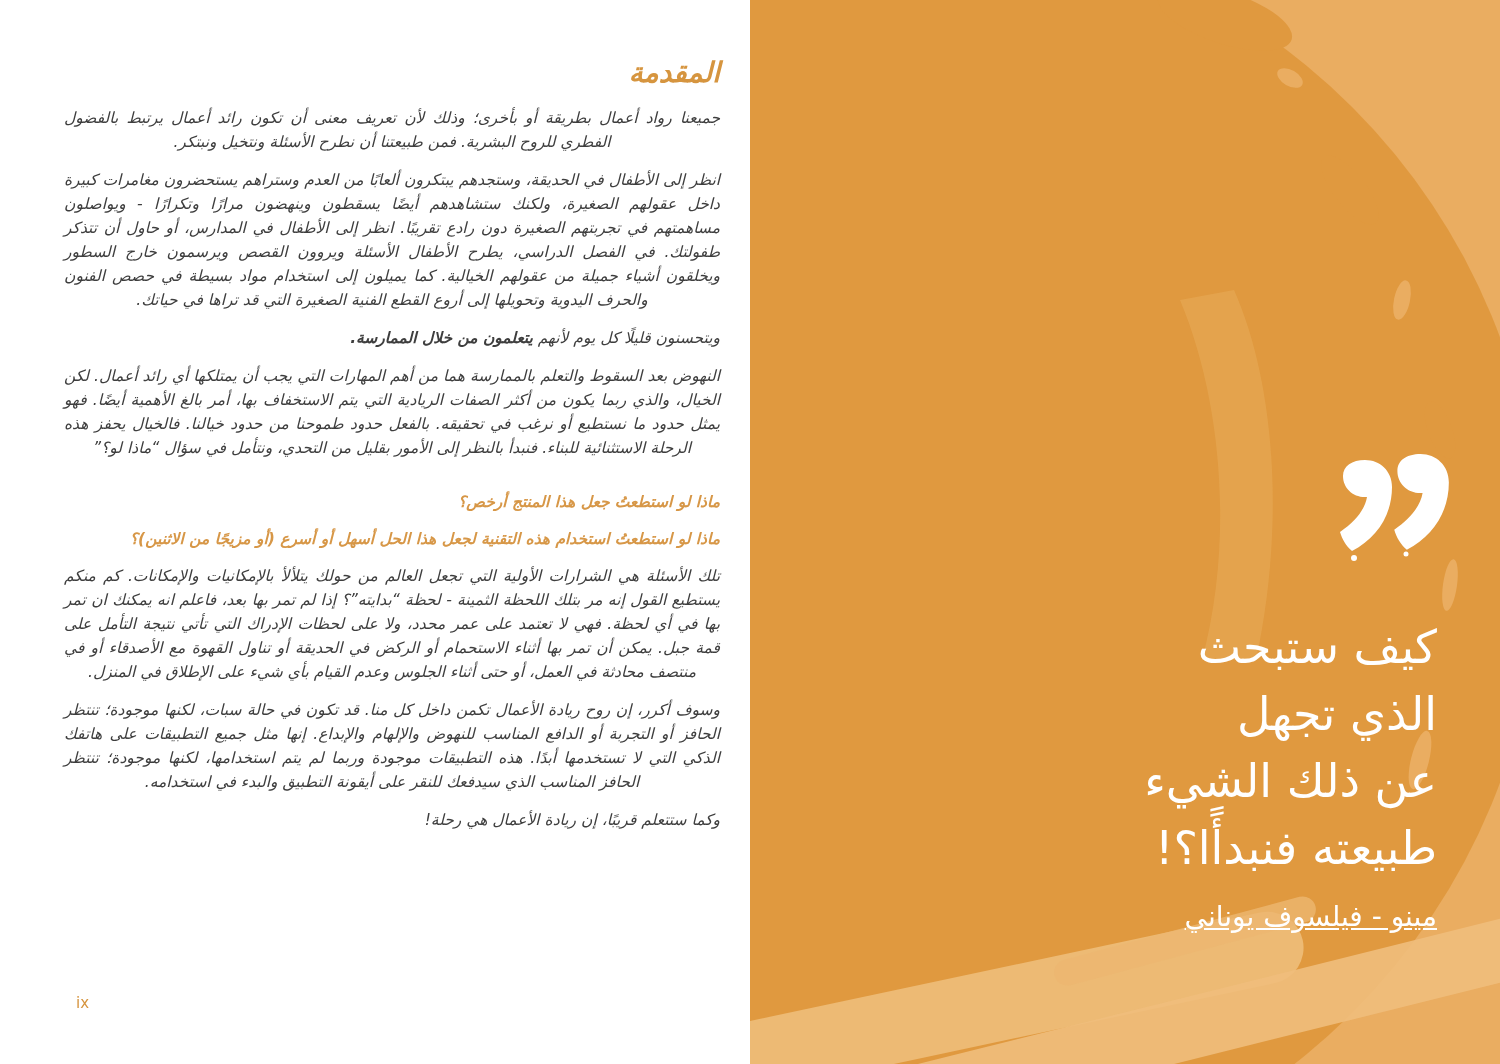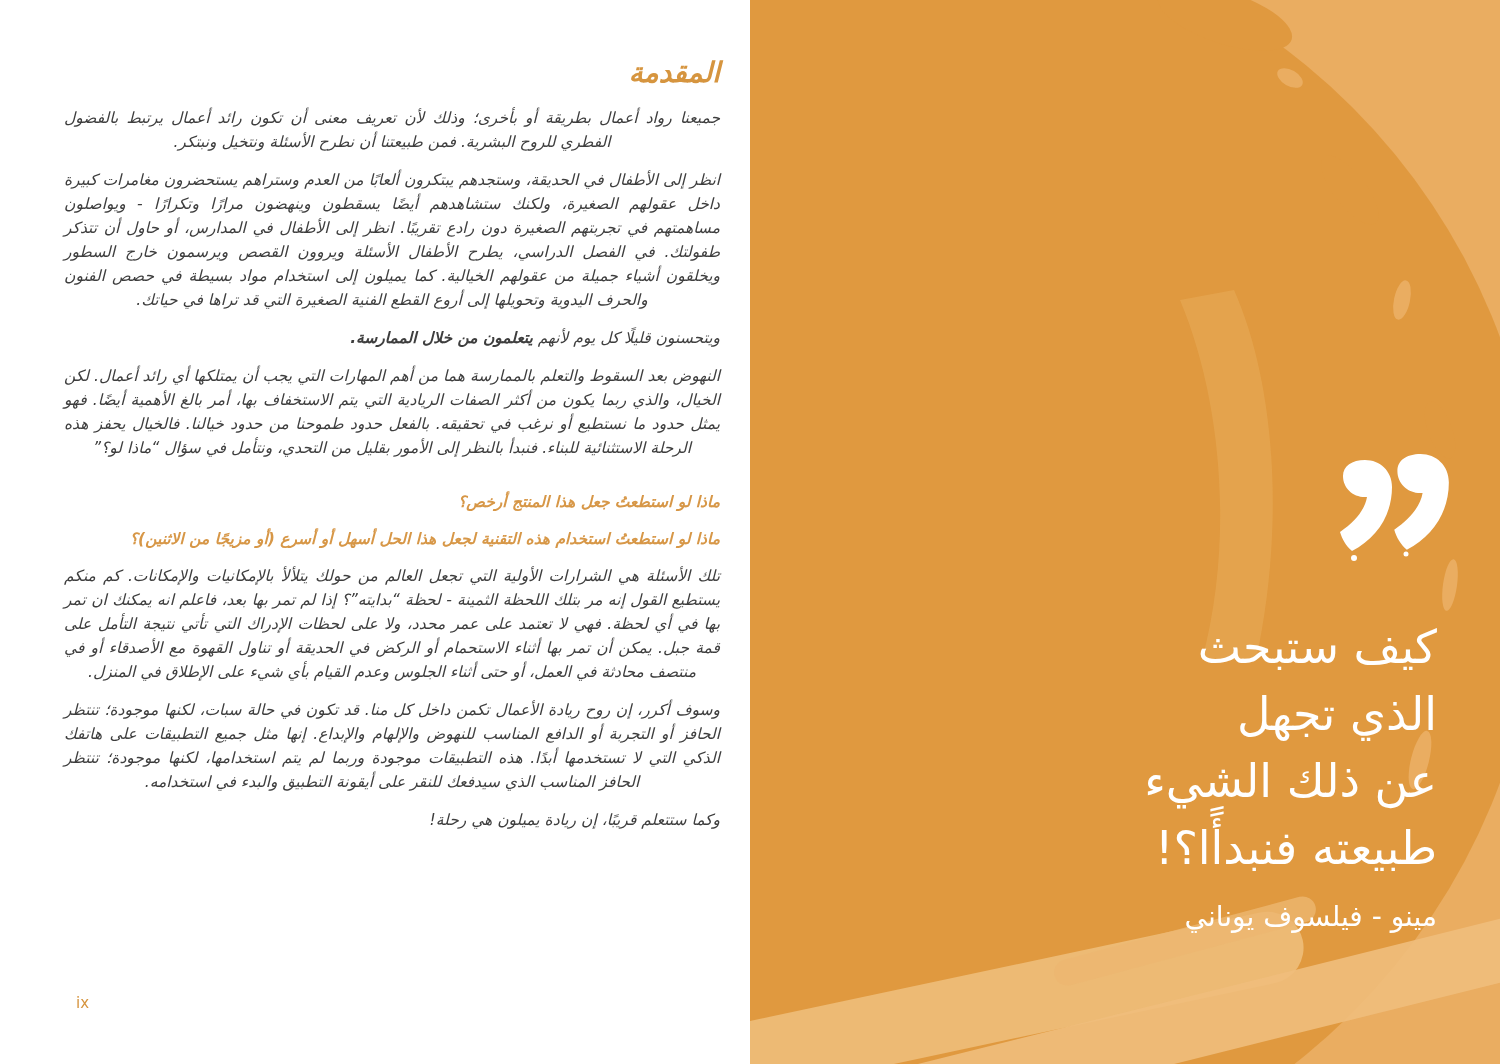--- a/index.html
+++ b/index.html
@@ -47,21 +47,21 @@
   .quote-text {
     position:absolute; top:574px; right:63px;
     direction:rtl; text-align:right;
     color:#ffffff; font-size:46px; line-height:67px; font-weight:normal;
     white-space:nowrap;
     margin-top:40px;
   }
   .quote-attribution {
     position:absolute; top:898px; right:63px;
     direction:rtl; text-align:right;
-    color:#ffffff; font-size:28px; line-height:38px;
+    color:#ffffff; font-size:28px; line-height:38px;text-decoration:underline;
   }
 </style>
 </head>
 <body>
 
 <div class="page">
 
   <main class="text-page" dir="rtl">
     <h1 class="title">المقدمة</h1>
 
@@ -71,21 +71,21 @@
     <p class="body single"><span>ويتحسنون قليلًا كل يوم لأنهم </span><span class="practice-bold">يتعلمون من خلال الممارسة.</span></p>
 
     <p class="body">النهوض بعد السقوط والتعلم بالممارسة هما من أهم المهارات التي يجب أن يمتلكها أي رائد أعمال. لكن الخيال، والذي ربما يكون من أكثر الصفات الريادية التي يتم الاستخفاف بها، أمر بالغ الأهمية أيضًا. فهو يمثل حدود ما نستطيع أو نرغب في تحقيقه. بالفعل حدود طموحنا من حدود خيالنا. فالخيال يحفز هذه الرحلة الاستثنائية للبناء. فنبدأ بالنظر إلى الأمور بقليل من التحدي، ونتأمل في سؤال “ماذا لو؟”</p>
 
     <p class="question q-first">ماذا لو استطعتُ جعل هذا المنتج أرخص؟</p>
     <p class="question">ماذا لو استطعتُ استخدام هذه التقنية لجعل هذا الحل أسهل أو أسرع (أو مزيجًا من الاثنين)؟</p>
 
     <p class="body">تلك الأسئلة هي الشرارات الأولية التي تجعل العالم من حولك يتلألأ بالإمكانيات والإمكانات. كم منكم يستطيع القول إنه مر بتلك اللحظة الثمينة - لحظة “بدايته”؟ إذا لم تمر بها بعد، فاعلم انه يمكنك ان تمر بها في أي لحظة. فهي لا تعتمد على عمر محدد، ولا على لحظات الإدراك التي تأتي نتيجة التأمل على قمة جبل. يمكن أن تمر بها أثناء الاستحمام أو الركض في الحديقة أو تناول القهوة مع الأصدقاء أو في منتصف محادثة في العمل، أو حتى أثناء الجلوس وعدم القيام بأي شيء على الإطلاق في المنزل.</p>
     <p class="body">وسوف أكرر، إن روح ريادة الأعمال تكمن داخل كل منا. قد تكون في حالة سبات، لكنها موجودة؛ تنتظر الحافز أو التجربة أو الدافع المناسب للنهوض والإلهام والإبداع. إنها مثل جميع التطبيقات على هاتفك الذكي التي لا تستخدمها أبدًا. هذه التطبيقات موجودة وربما لم يتم استخدامها، لكنها موجودة؛ تنتظر الحافز المناسب الذي سيدفعك للنقر على أيقونة التطبيق والبدء في استخدامه.</p>
 
-    <p class="body single">وكما ستتعلم قريبًا، إن ريادة يميلون هي رحلة!</p>
+    <p class="body single">وكما ستتعلم قريبًا، إن ريادة الأعمال هي رحلة!</p>
   </main>
 
   <div class="folio">ix</div>
 
   <aside class="quote-panel">
     <svg class="panel-art" viewBox="0 0 750 1064" preserveAspectRatio="none" aria-hidden="true">
 
       <rect x="0" y="0" width="750" height="1064" fill="#EAAD61"></rect>
 
       <circle cx="150" cy="560" r="640" fill="#E0993F"></circle>

